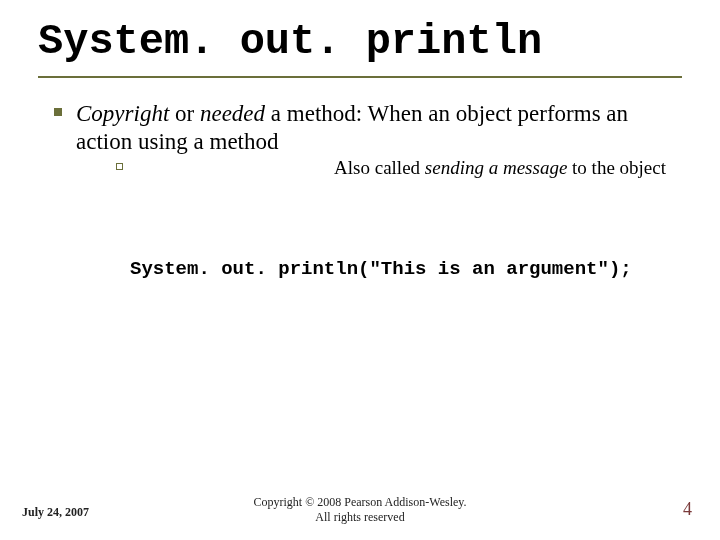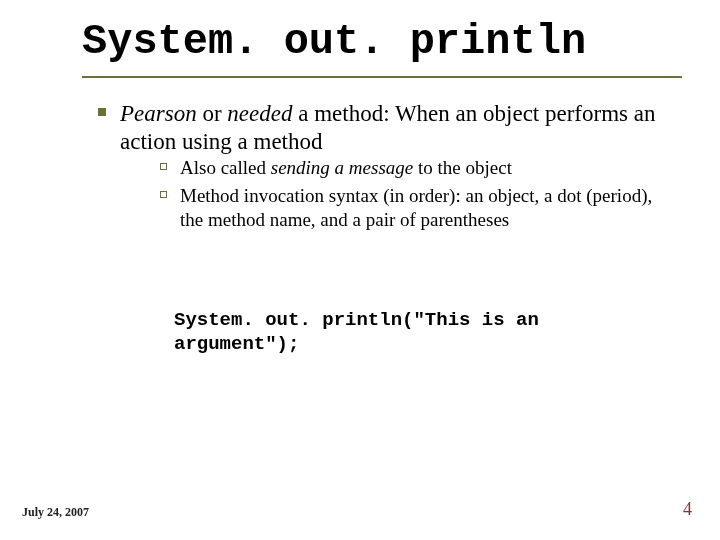--- a/index.html
+++ b/index.html
@@ -10,21 +10,20 @@
     background: #fff;
     font-family: "Times New Roman", Times, serif;
     color: #000;
     overflow: hidden;
   }
   .slide {
     position: relative;
     width: 720px;
     height: 540px;
     box-sizing: border-box;
-    padding-left: 44px;
   }
   .title-wrap {
     padding: 20px 38px 6px 38px;
   }
   .title {
     font-family: "Courier New", Courier, monospace;
     font-weight: bold;
     font-size: 42px;
     line-height: 1.05;
   }
@@ -54,20 +53,21 @@
   }
   .b2list {
     padding-left: 40px;
     font-size: 19px;
     line-height: 1.25;
   }
   .b2 {
     position: relative;
     padding-left: 20px;
     margin-bottom: 4px;
+    text-align: right;
   }
   .b2 .sq2 {
     position: absolute;
     left: 0;
     top: 7px;
     width: 7px;
     height: 7px;
     box-sizing: border-box;
     border: 1px solid #6b6f3a;
     background: #fff;
@@ -118,36 +118,36 @@
 
   <div class="title-wrap">
     <div class="title">System. out. println</div>
   </div>
   <div class="hr"></div>
 
   <div class="body">
     <div class="b1">
       <span class="sq"></span>
       <span class="btxt">
-        <span class="i">Pearson</span><span> or </span><span class="i">needed</span><span> a method:  When an object performs an action using a method</span>
+        <span class="i">Copyright</span><span> or </span><span class="i">needed</span><span> a method:  When an object performs an action using a method</span>
       </span>
 
       <div class="b2list">
         <div class="b2">
           <span class="sq2"></span>
           <span>Also called </span><span class="i">sending a message</span><span> to the object</span>
-        </div>
-        <div class="b2">
-          <span class="sq2"></span>
-          <span>Method invocation syntax (in order):  an object, a dot (period), the method name, and a pair of parentheses</span>
         </div>
       </div>
     </div>
 
     <div class="code-line">System. out. println("This is an argument");</div>
   </div>
 
   <div class="footer">
     <div class="date">July 24, 2007</div>
+    <div class="copy">
+      <span>Copyright © 2008 Pearson Addison-Wesley.</span><br>
+      <span>All rights reserved</span>
+    </div>
     <div class="page">4</div>
   </div>
 
 </div>
 
 </body></html>

